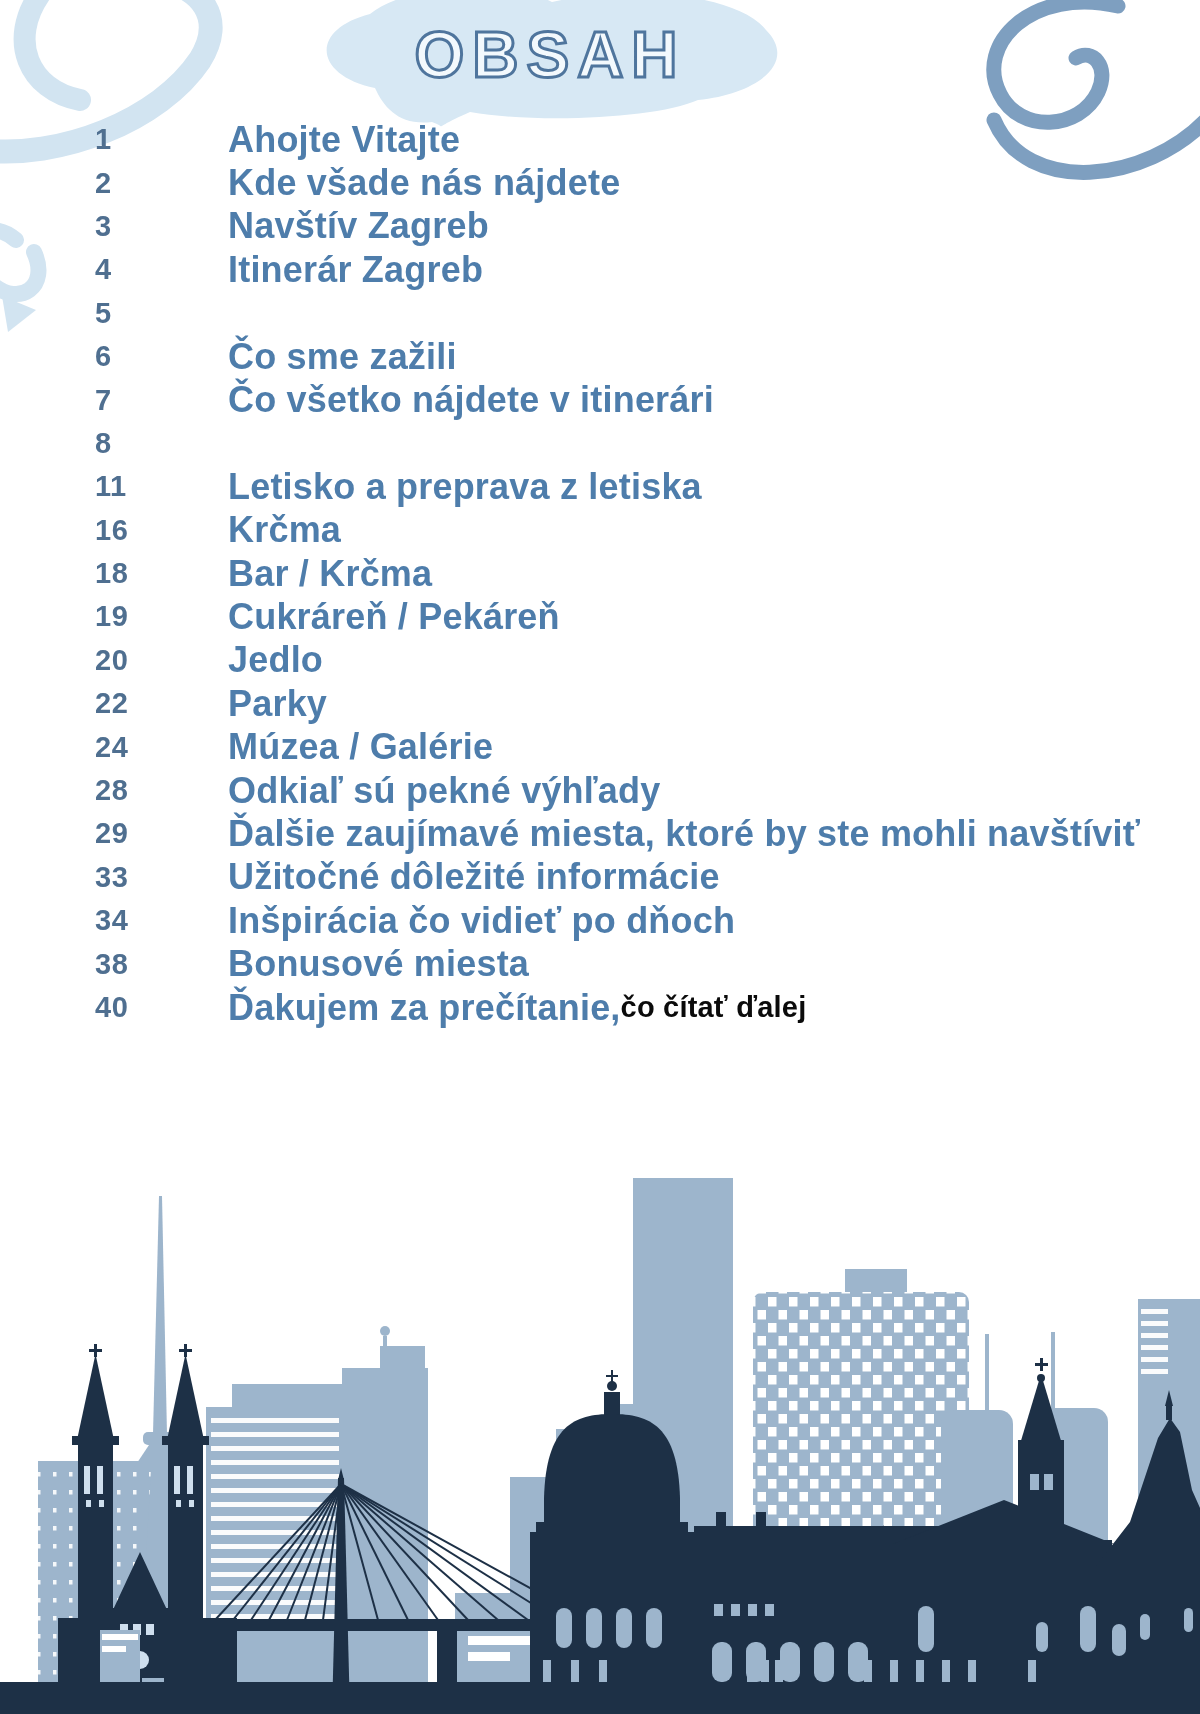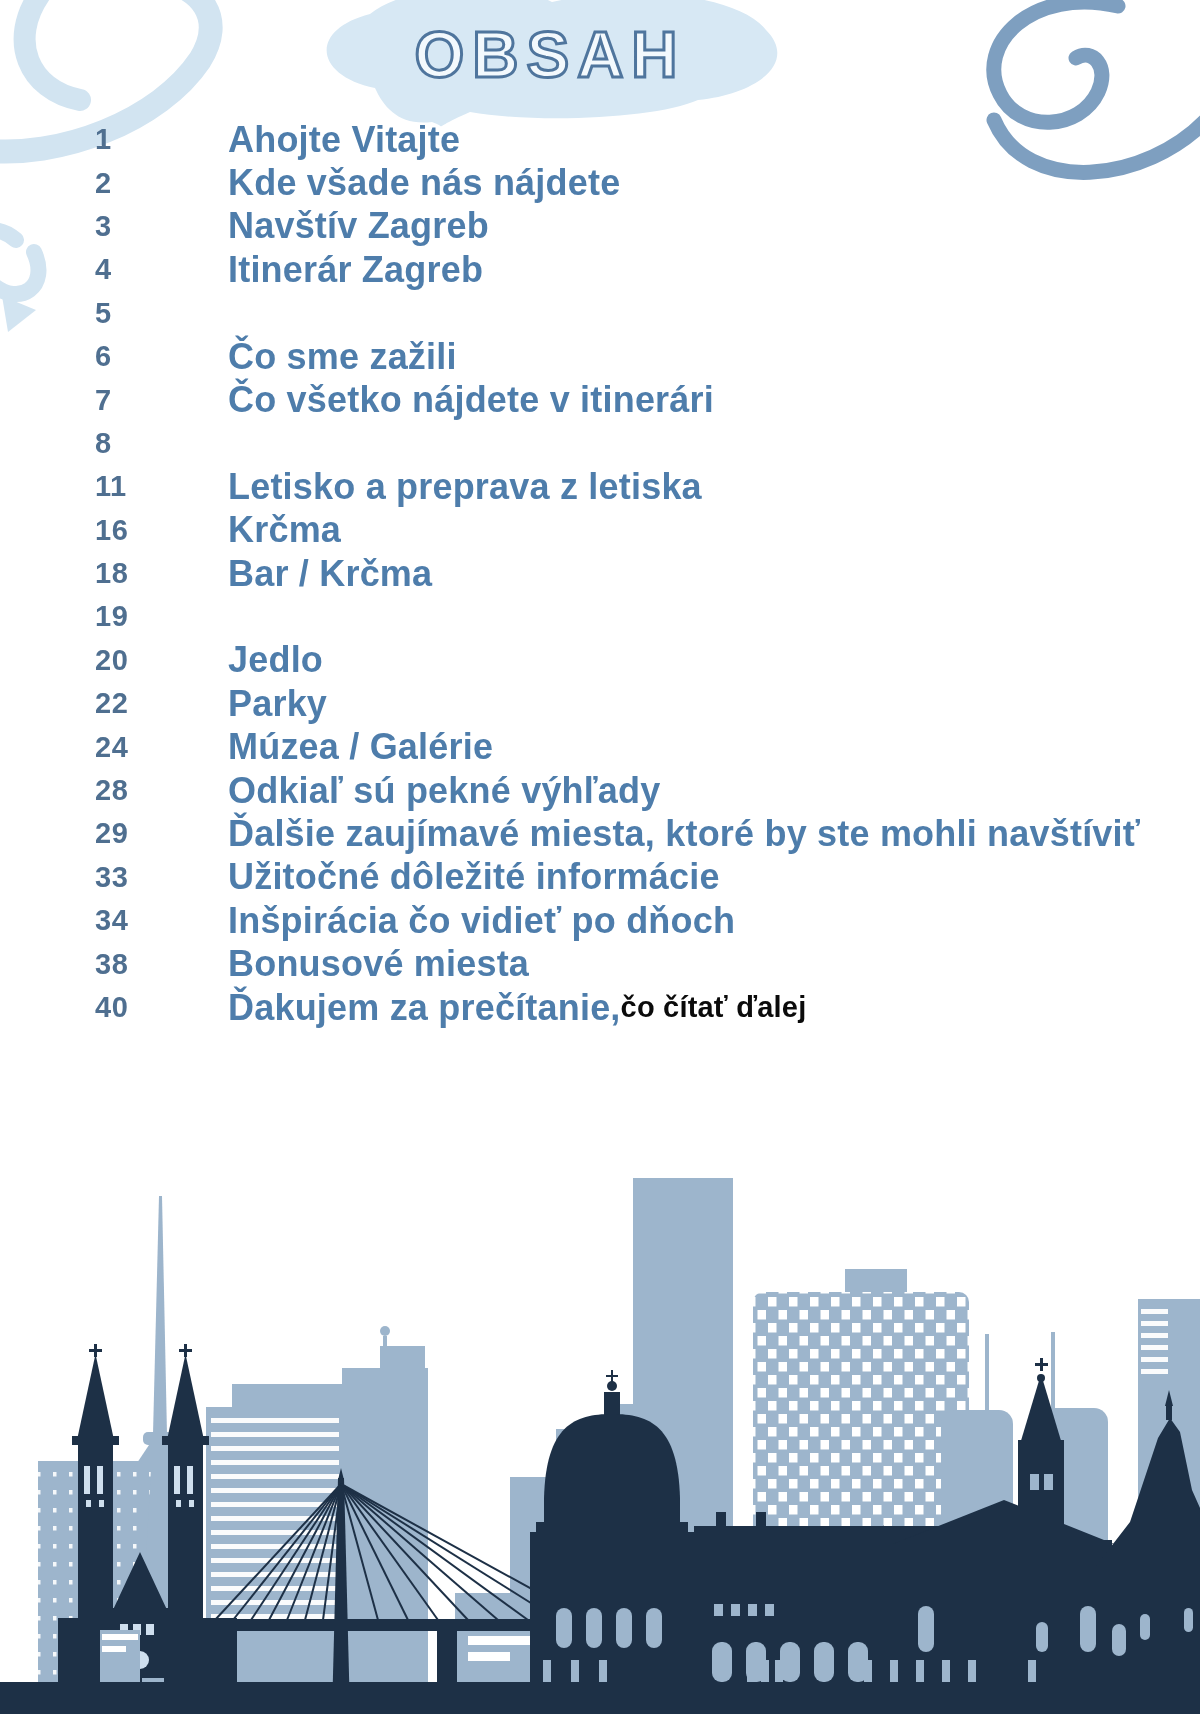--- a/index.html
+++ b/index.html
@@ -96,20 +96,21 @@
       <div class="toc-row">
         <span class="toc-num">16</span>
         <span class="toc-title">Krčma</span>
       </div>
       <div class="toc-row">
         <span class="toc-num">18</span>
         <span class="toc-title">Bar / Krčma</span>
       </div>
       <div class="toc-row">
         <span class="toc-num">19</span>
+        <span class="toc-title">Cukráreň / Pekáreň</span>
       </div>
       <div class="toc-row">
         <span class="toc-num">20</span>
         <span class="toc-title">Jedlo</span>
       </div>
       <div class="toc-row">
         <span class="toc-num">22</span>
         <span class="toc-title">Parky</span>
       </div>
       <div class="toc-row">

